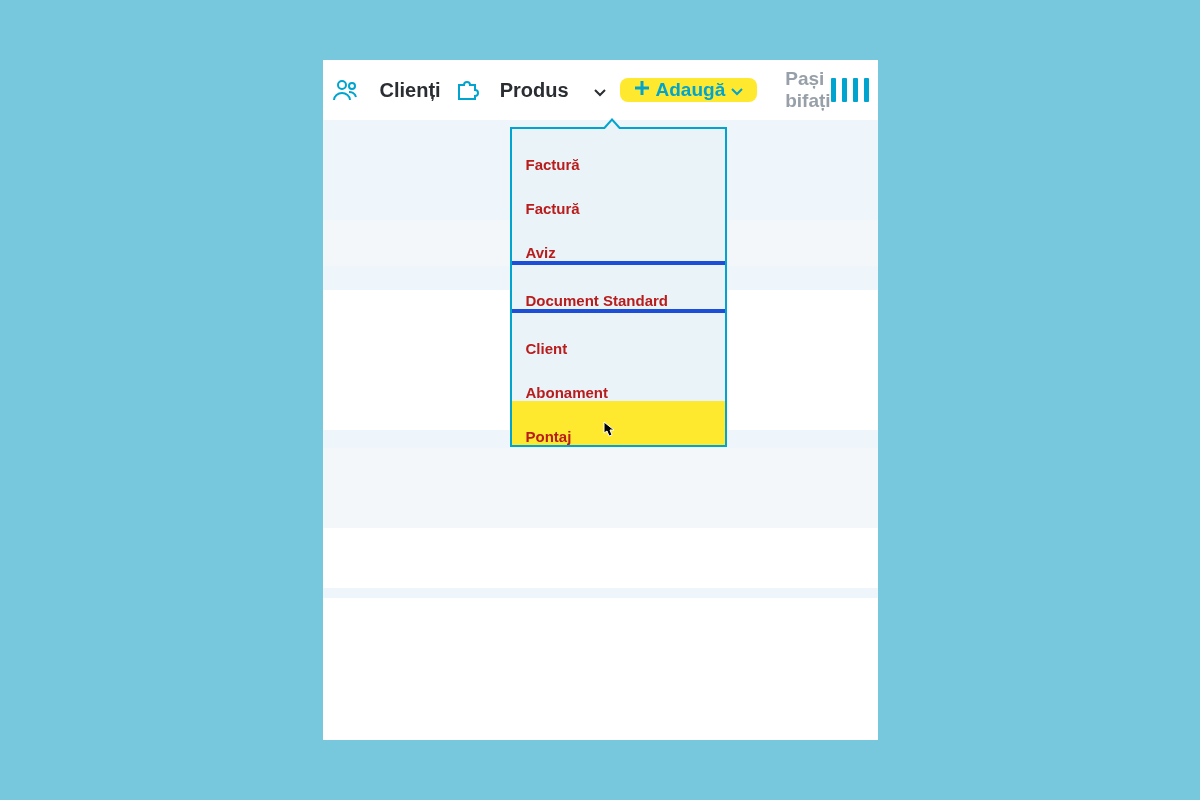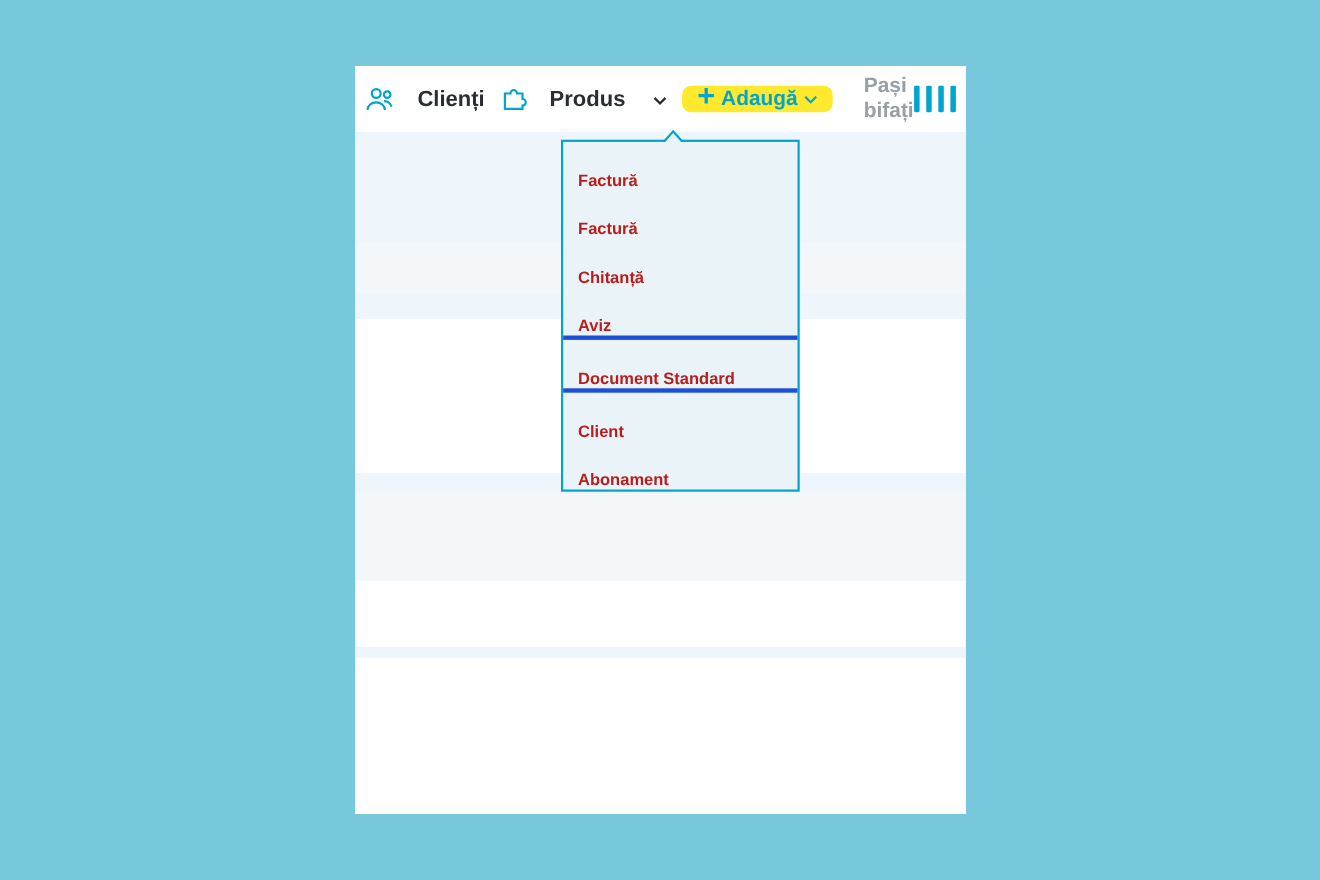--- a/index.html
+++ b/index.html
@@ -92,28 +92,33 @@
   </div>
 
   <div class="dropdown">
     <div class="dd-item">
         <span>Factură</span>
       </div>
     <div class="dd-item">
         <span>Factură</span>
       </div>
     <div class="dd-item">
-        <span>Chitanță</span>
-      </div>
-    <div class="dd-item">
         <span>Aviz</span>
       </div>
     <div class="dd-item sep">
         <span>Document Standard</span>
       </div>
     <div class="dd-item sep">
         <span>Client</span>
       </div>
     <div class="dd-item">
         <span>Abonament</span>
       </div>
+    <div class="dd-item hover">
+      <span>Pontaj</span>
+      <span class="cursor-icon">
+        <svg width="18" height="22" viewBox="0 0 18 22">
+            <path d="M5 2v11l3-2 2 5 3-1-2-5h4L5 2z" fill="#000" stroke="#fff" stroke-width="1"></path>
+          </svg>
+      </span>
+    </div>
   </div>
 </div>
 
 </body></html>

